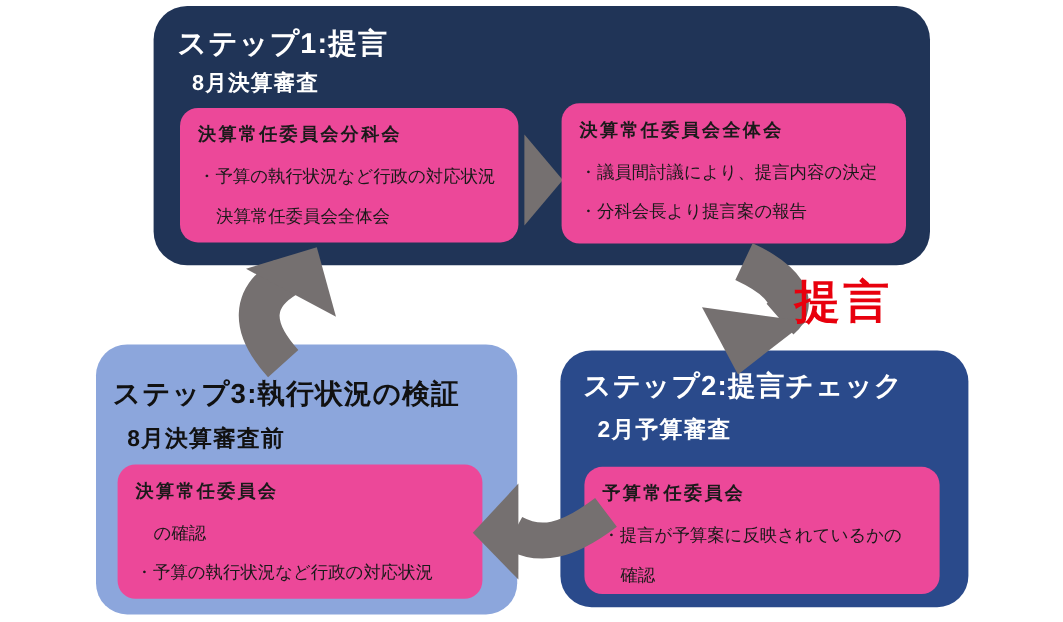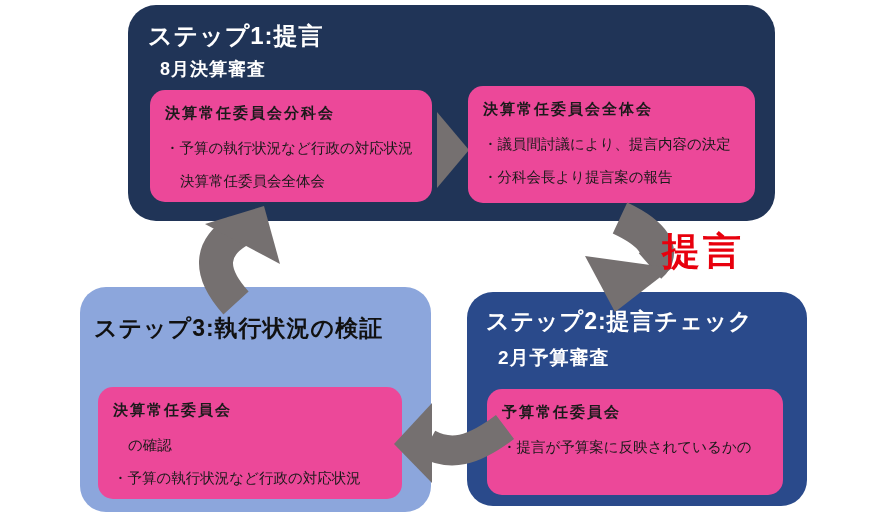--- a/index.html
+++ b/index.html
@@ -65,25 +65,27 @@
     </div>
   </div>
 
   <div class="panel panel-step2">
     <div class="step-title light t2">ステップ2:提言チェック</div>
     <div class="step-sub s2">2月予算審査</div>
 
     <div class="card card-2">
       <div class="card-heading">予算常任委員会</div>
       <div class="bullet-line">・提言が予算案に反映されているかの</div>
+      <div class="bullet-line cont">確認</div>
     </div>
   </div>
 
   <div class="panel panel-step3">
     <div class="step-title dark t3">ステップ3:執行状況の検証</div>
+    <div class="step-sub s3">8月決算審査前</div>
 
     <div class="card card-3">
       <div class="card-heading">決算常任委員会</div>
       <div class="bullet-line cont">の確認</div>
       <div class="bullet-line">・予算の執行状況など行政の対応状況</div>
     </div>
   </div>
 
   <svg class="arrows" width="886" height="518" viewBox="0 0 886 518">
     <g>

